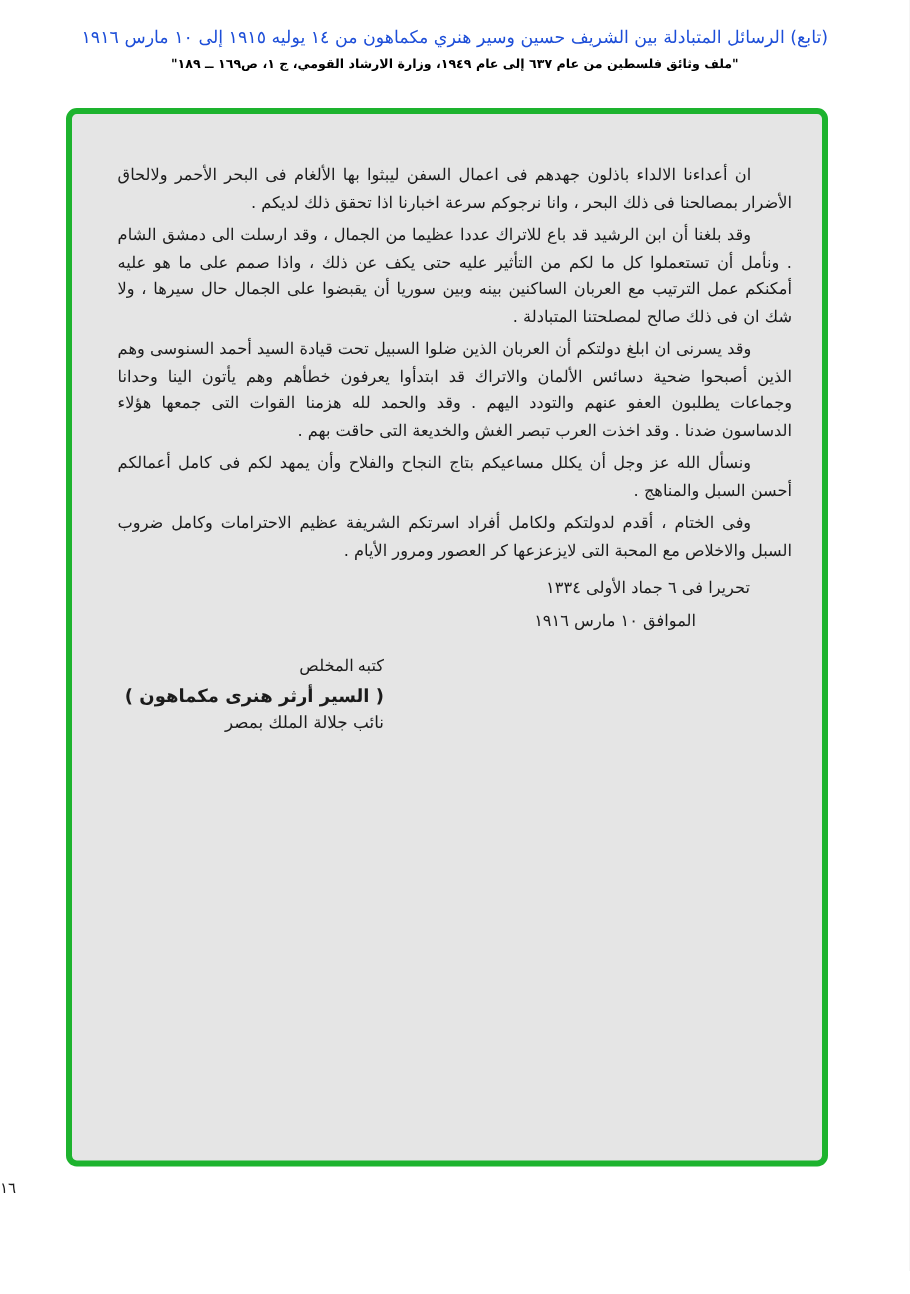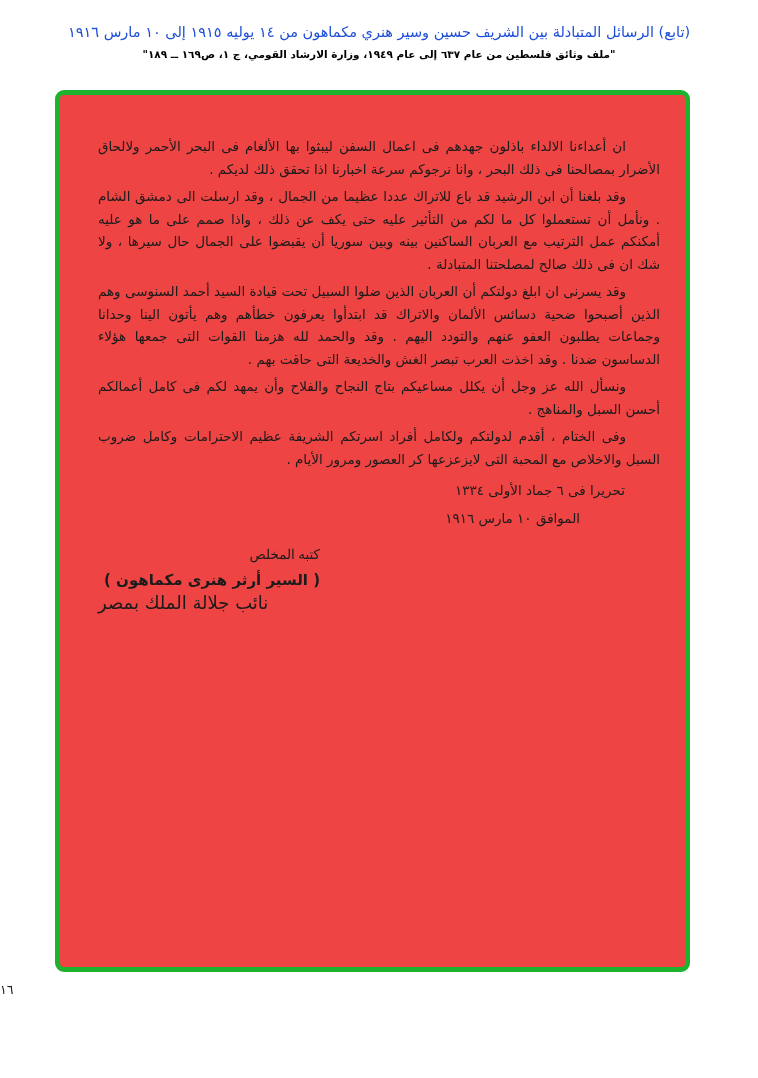--- a/index.html
+++ b/index.html
@@ -30,21 +30,21 @@
     color: #000000;
     margin-top: 8px;
   }
   .frame {
     position: absolute;
     left: 55px; top: 90px;
     width: 635px; height: 882px;
     box-sizing: border-box;
     border: 5px solid #1db32e;
     border-radius: 9px;
-    background: #ef4444;
+    background: #e5e5e5;
   }
   .letter {
     position: absolute;
     top: 40px; right: 25px;
     width: 562px;
     direction: rtl;
     text-align: justify;
     font-size: 13.5px;
     line-height: 22.5px;
     color: #1b1b1b;
@@ -75,22 +75,22 @@
   }
   .sig-name {
     font-weight: bold;
     font-size: 15px;
     text-align: right;
     line-height: 24px;
     margin-top: 2px;
     white-space: nowrap;
   }
   .sig-title {
-    font-size: 18px;
-    text-align: left;
+    font-size: 14px;
+    text-align: right;
     line-height: 22px;
   }
   .page-num {
     position: absolute;
     top: 982px; left: 0;
     width: 758px;
     text-align: left;
     font-size: 12.5px;
     color: #1b1b1b;
   }

